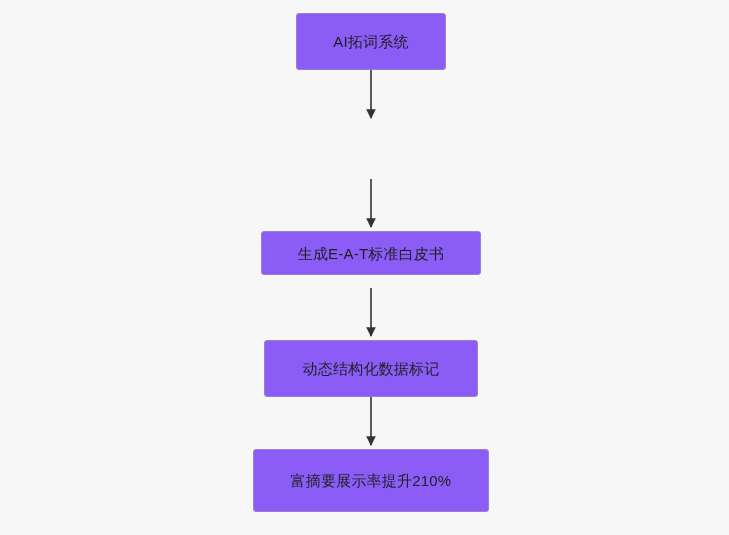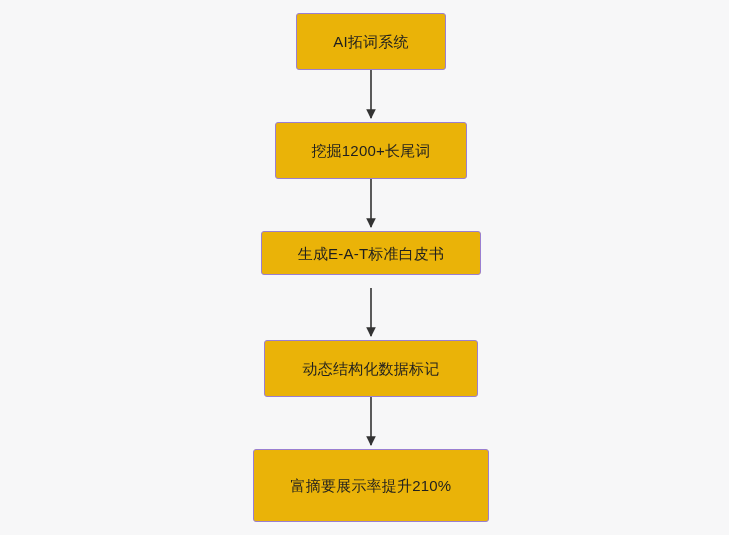--- a/index.html
+++ b/index.html
@@ -14,21 +14,21 @@
     overflow: hidden;
   }
   #flowchart {
     position: relative;
     width: 729px;
     height: 535px;
   }
   .node {
     position: absolute;
     box-sizing: border-box;
-    background: #eab308;
+    background: #8b5cf6;
     border: 1px solid #9a7fd1;
     border-radius: 3px;
     display: flex;
     align-items: center;
     justify-content: center;
     color: #1f1f1f;
     font-size: 15px;
     line-height: 1;
     letter-spacing: 0.2px;
     white-space: nowrap;
@@ -56,29 +56,26 @@
     <line x1="371" y1="70" x2="371" y2="118" stroke="#333333" stroke-width="1.6" marker-end="url(#arrow)"></line>
     <line x1="371" y1="179" x2="371" y2="227" stroke="#333333" stroke-width="1.6" marker-end="url(#arrow)"></line>
     <line x1="371" y1="288" x2="371" y2="336" stroke="#333333" stroke-width="1.6" marker-end="url(#arrow)"></line>
     <line x1="371" y1="397" x2="371" y2="445" stroke="#333333" stroke-width="1.6" marker-end="url(#arrow)"></line>
   </svg>
 
   <div class="node" style="left:296px; top:13px; width:150px; height:57px;">
     <span>AI拓词系统</span>
   </div>
 
-  <div class="node" style="left:275px; top:122px; width:192px; height:57px;">
-    <span>挖掘1200+长尾词</span>
-  </div>
 
   <div class="node" style="left:261px; top:231px; width:220px; height:44px;">
     <span>生成E-A-T标准白皮书</span>
   </div>
 
   <div class="node" style="left:264px; top:340px; width:214px; height:57px;">
     <span>动态结构化数据标记</span>
   </div>
 
-  <div class="node" style="left:253px; top:449px; width:236px; height:73px;">
+  <div class="node" style="left:253px; top:449px; width:236px; height:63px;">
     <span>富摘要展示率提升210%</span>
   </div>
 
 </div>
 
 </body></html>

